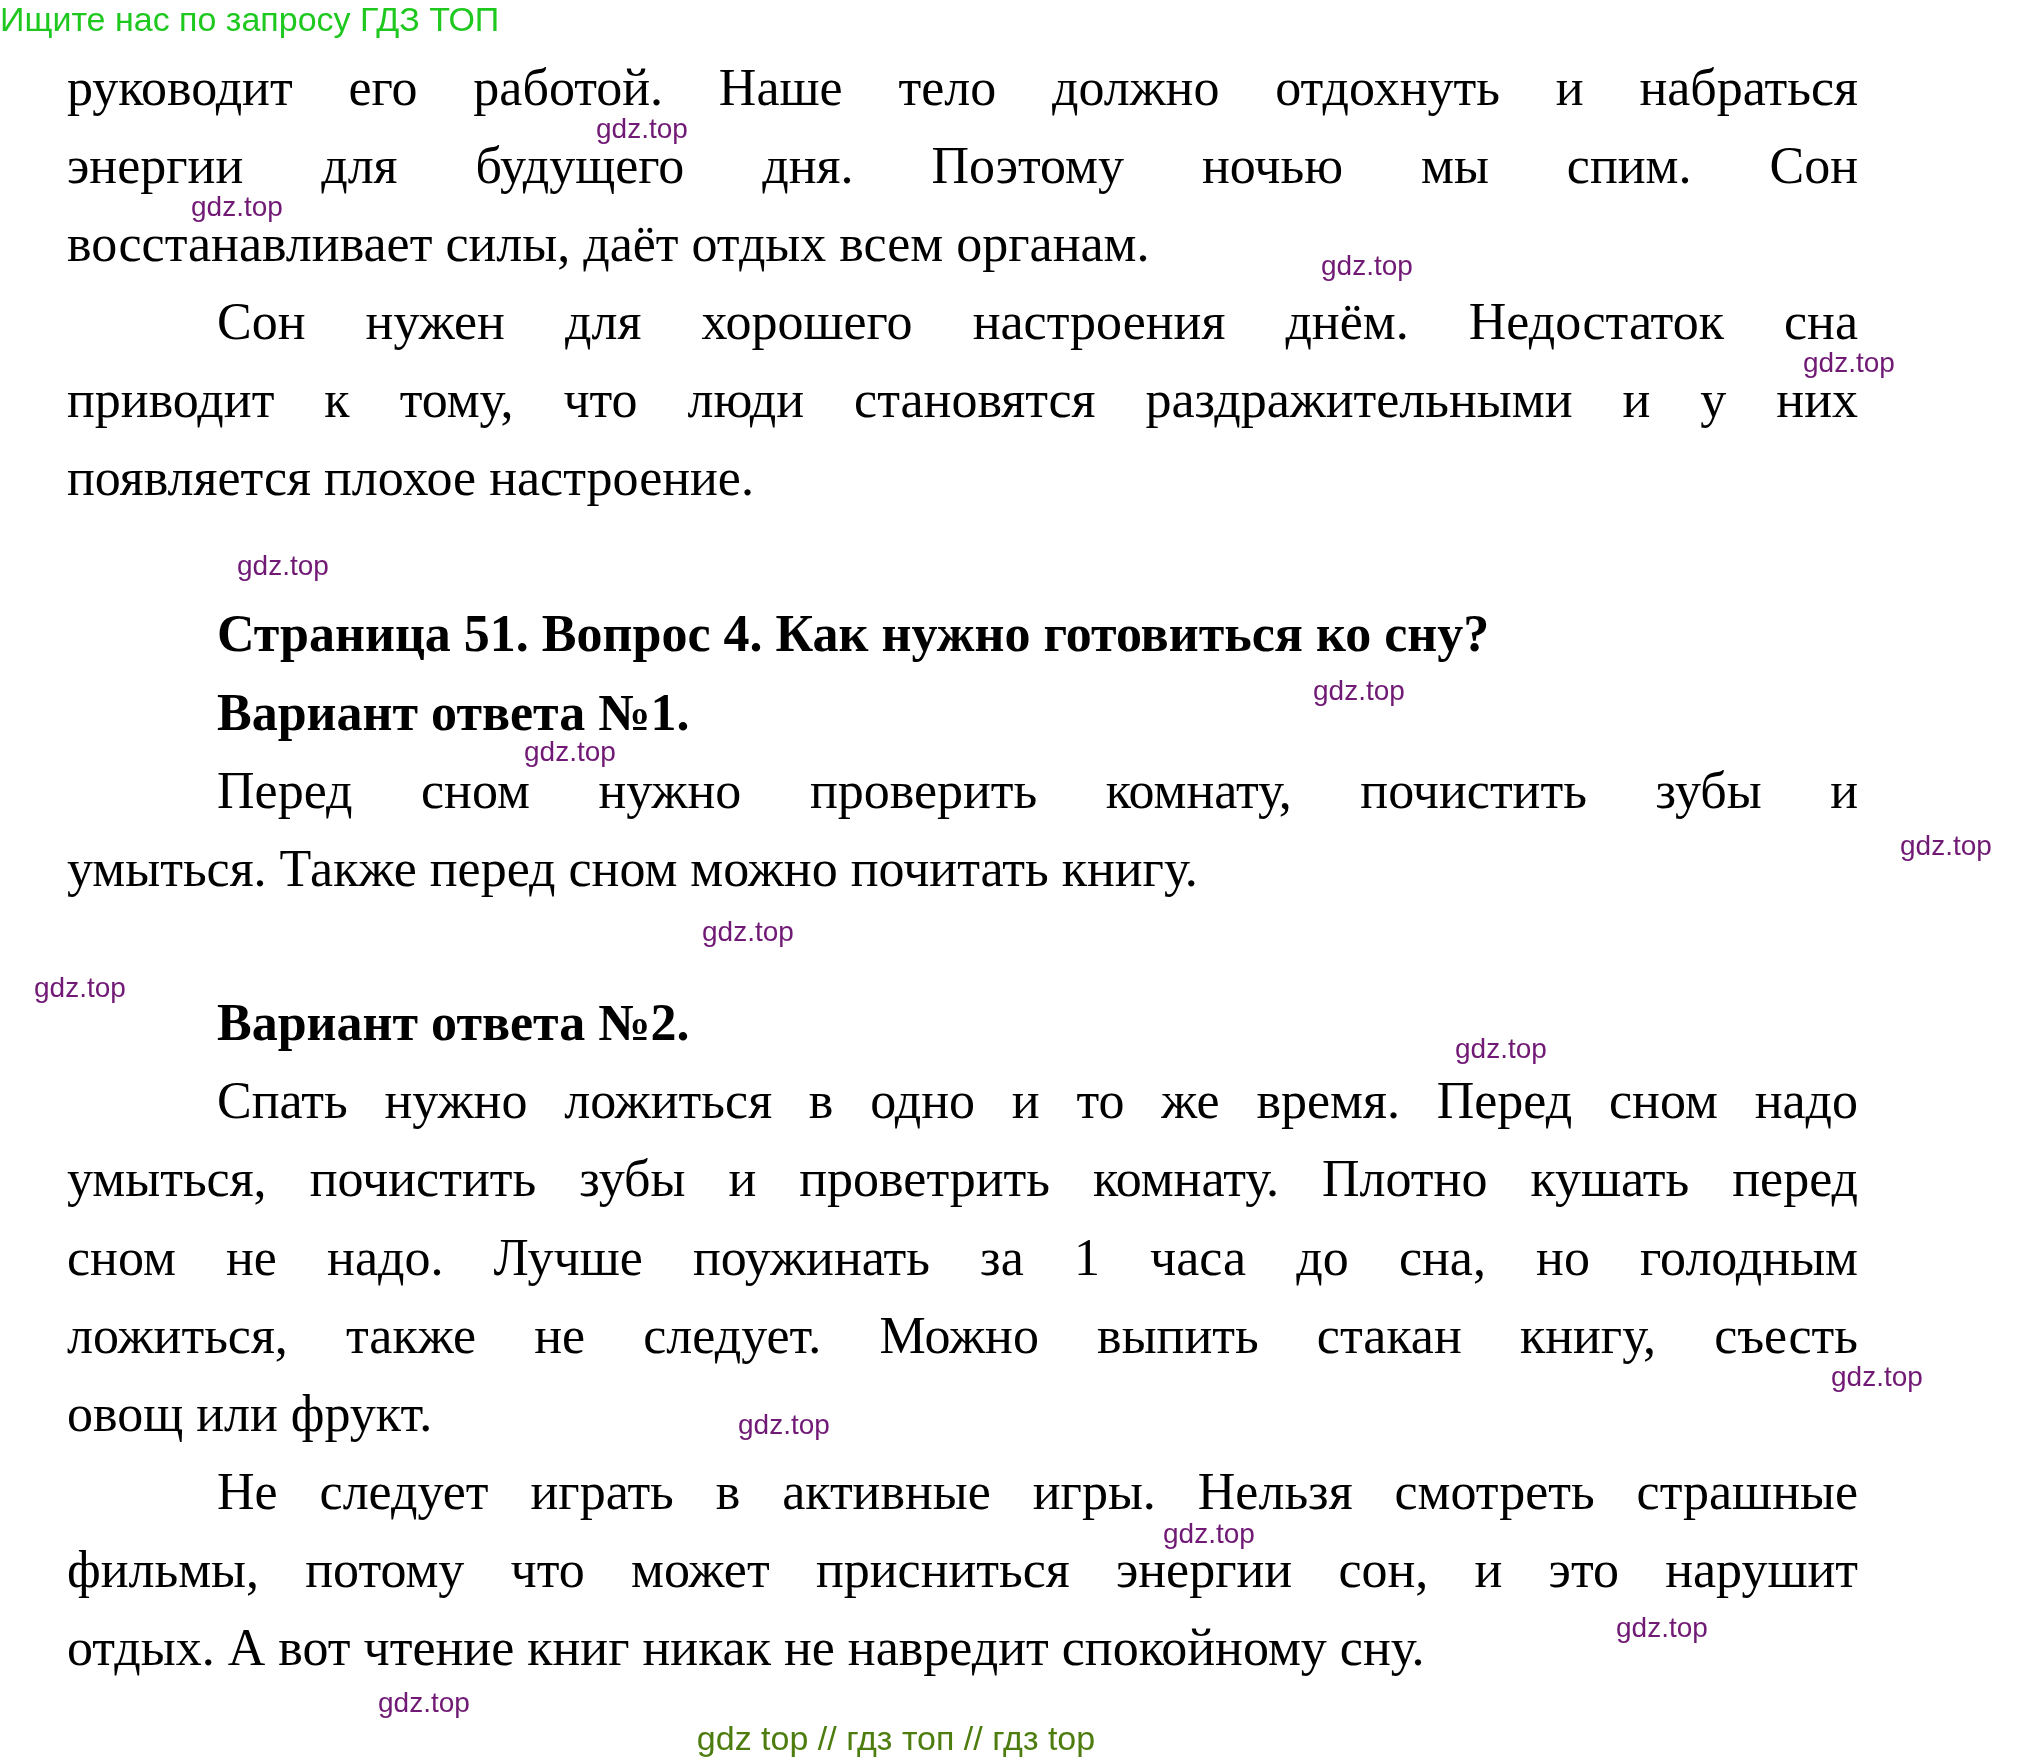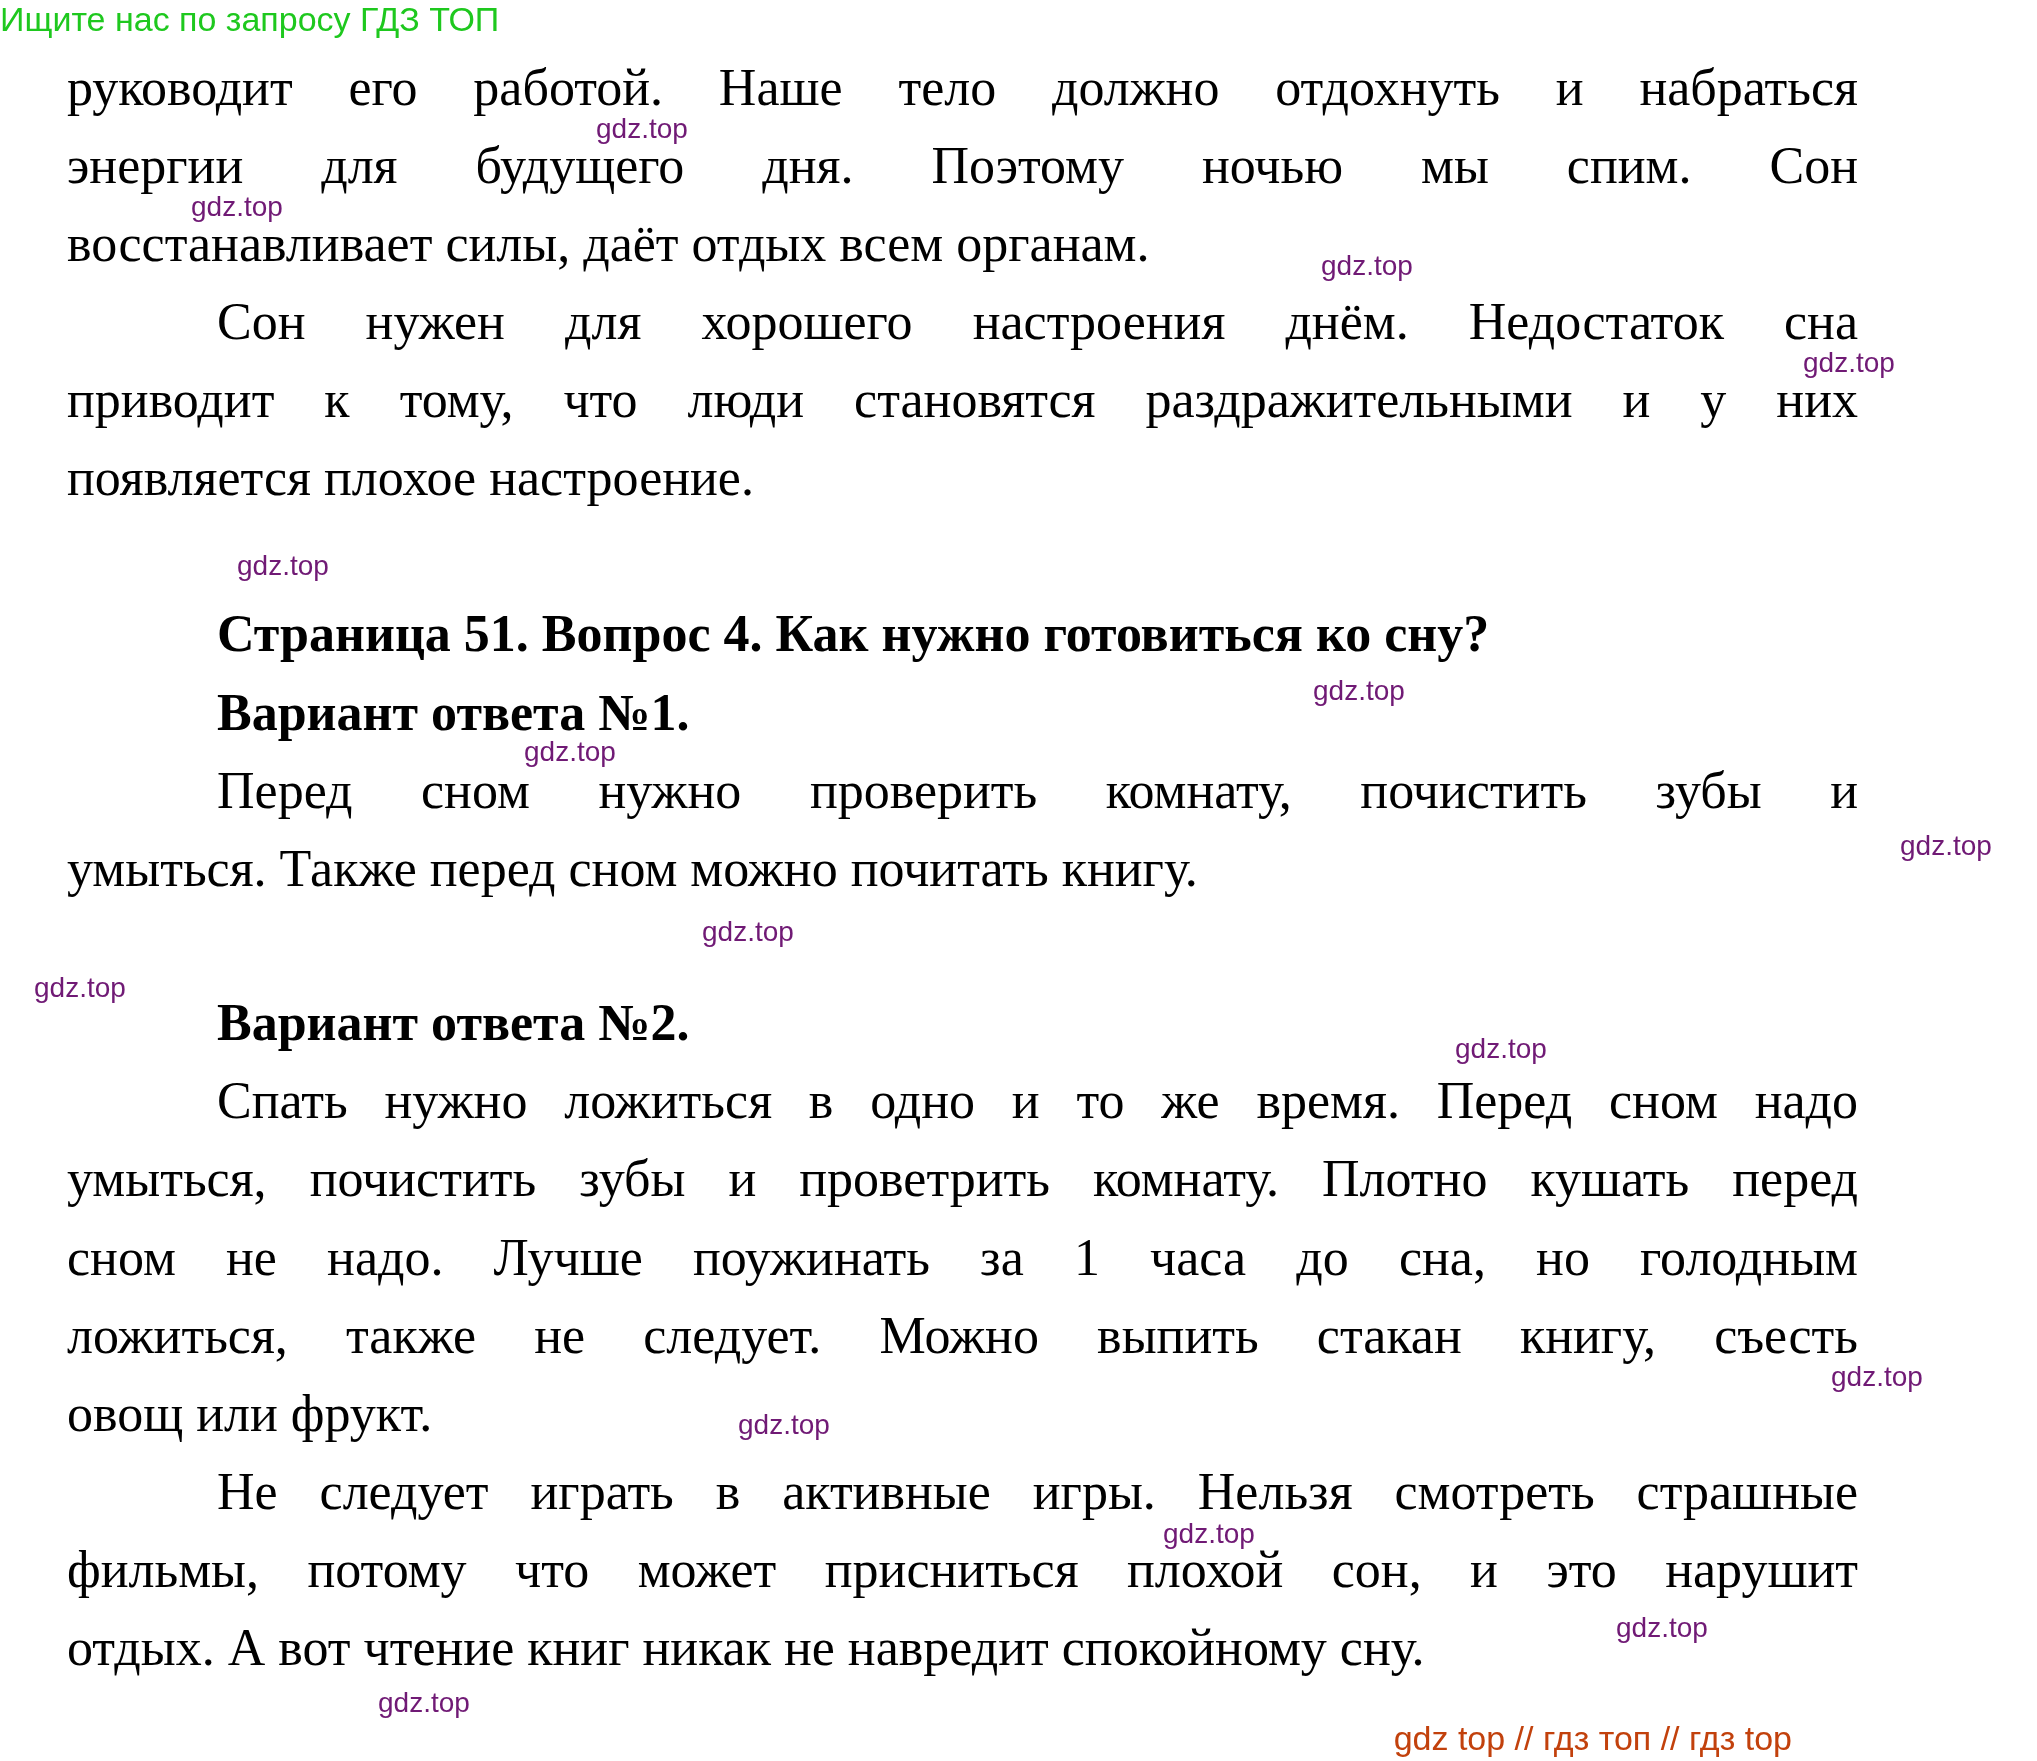--- a/index.html
+++ b/index.html
@@ -1,18 +1,18 @@
 <!DOCTYPE html>
 <html><head>
 <meta charset="utf-8">
 <style>
   html, body { margin:0; padding:0; background:#ffffff; }
   body { width:2037px; height:1761px; position:relative; overflow:hidden; font-family:"Liberation Serif", serif; color:#000; }
   .top-banner { position:absolute; top:0; left:0; width:2037px; text-align:left; font-family:"Liberation Sans", sans-serif; font-size:34px; line-height:38px; color:#1ec81e; }
-  .bottom-banner { position:absolute; top:1738px; left:0; width:1792px; text-align:right; font-family:"Liberation Sans", sans-serif; font-size:34px; line-height:40px; color:#c2410c; transform:translateY(-20px); }
+  .bottom-banner { position:absolute; top:1738px; left:0; width:1792px; text-align:center; font-family:"Liberation Sans", sans-serif; font-size:34px; line-height:40px; color:#4d7c0f; transform:translateY(-20px); }
   .line { position:absolute; left:67px; width:1791px; font-size:52px; line-height:60px; white-space:nowrap; }
   .just { text-align:justify; text-align-last:justify; }
   .ind { left:217px; width:1641px; }
   .bold { font-weight:bold; }
   .wm { position:absolute; font-family:"Liberation Sans", sans-serif; font-size:28px; line-height:30px; color:#701a75; white-space:nowrap; }
 </style>
 </head>
 <body>
 
 <div class="top-banner">Ищите нас по запросу ГДЗ ТОП</div>
@@ -32,21 +32,21 @@
 <div class="line" style="top:839px">умыться. Также перед сном можно почитать книгу.</div>
 
 <div class="line bold ind" style="top:993px">Вариант ответа №2.</div>
 <div class="line just ind" style="top:1071px">Спать нужно ложиться в одно и то же время. Перед сном надо</div>
 <div class="line just" style="top:1149px">умыться, почистить зубы и проветрить комнату. Плотно кушать перед</div>
 <div class="line just" style="top:1228px">сном не надо. Лучше поужинать за 1 часа до сна, но голодным</div>
 <div class="line just" style="top:1306px">ложиться, также не следует. Можно выпить стакан книгу, съесть</div>
 <div class="line" style="top:1384px">овощ или фрукт.</div>
 
 <div class="line just ind" style="top:1462px">Не следует играть в активные игры. Нельзя смотреть страшные</div>
-<div class="line just" style="top:1540px">фильмы, потому что может присниться плохой сон, и это нарушит</div>
+<div class="line just" style="top:1540px">фильмы, потому что может присниться энергии сон, и это нарушит</div>
 <div class="line" style="top:1618px">отдых. А вот чтение книг никак не навредит спокойному сну.</div>
 
 <div class="wm" style="left:596px;top:114px">gdz.top</div>
 <div class="wm" style="left:191px;top:192px">gdz.top</div>
 <div class="wm" style="left:1321px;top:251px">gdz.top</div>
 <div class="wm" style="left:1803px;top:348px">gdz.top</div>
 <div class="wm" style="left:237px;top:551px">gdz.top</div>
 <div class="wm" style="left:1313px;top:676px">gdz.top</div>
 <div class="wm" style="left:524px;top:737px">gdz.top</div>
 <div class="wm" style="left:1900px;top:831px">gdz.top</div>

